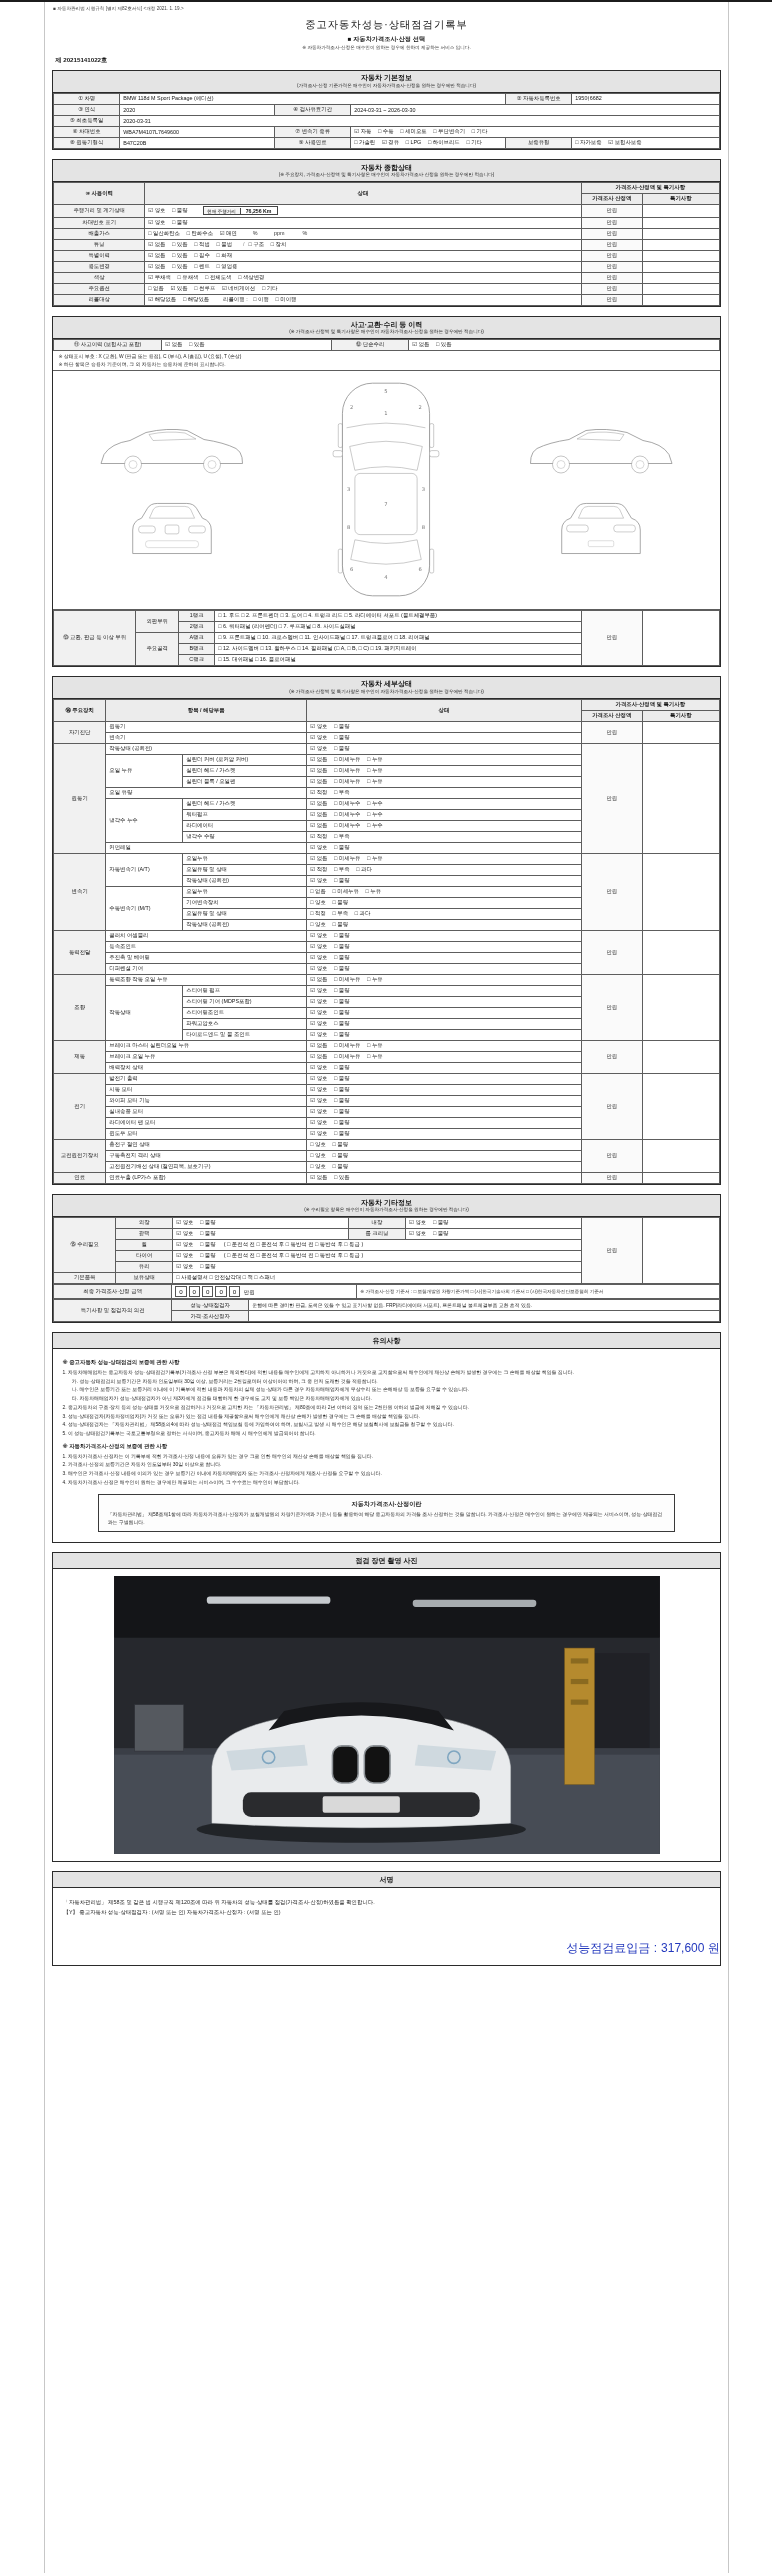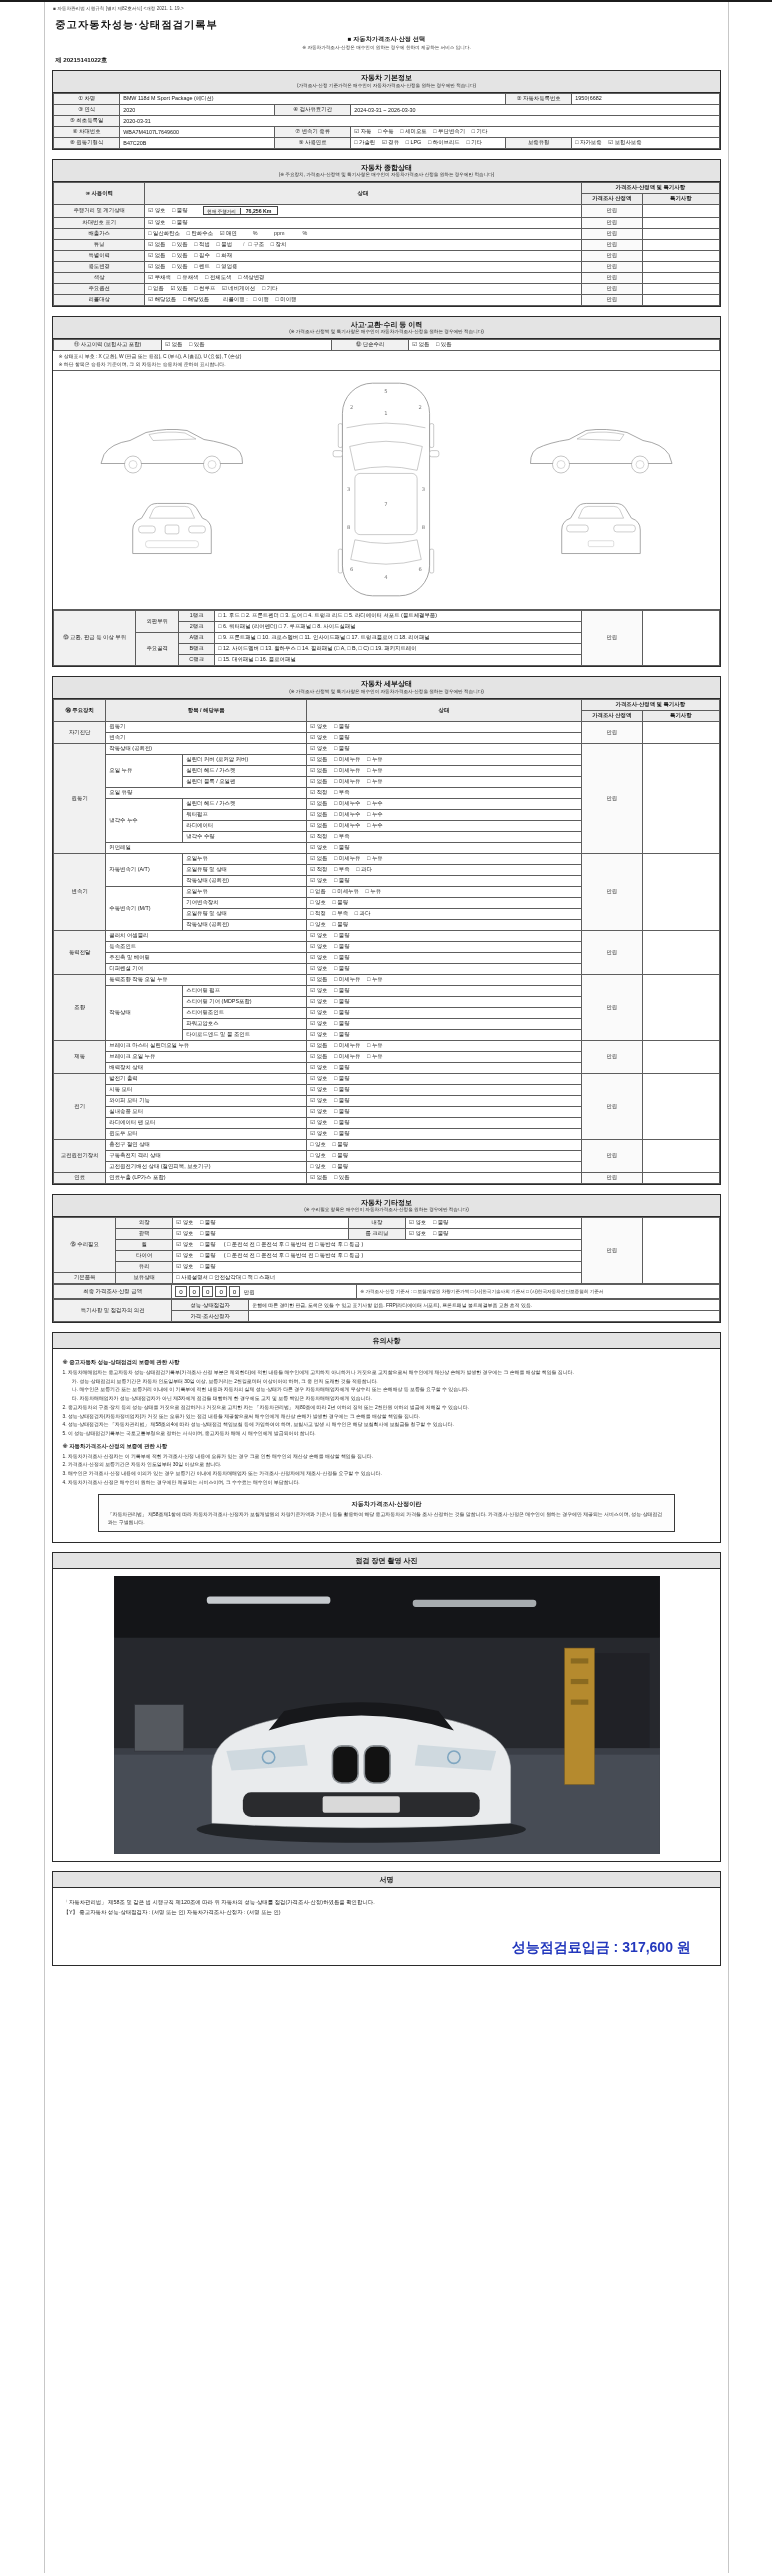--- a/index.html
+++ b/index.html
@@ -3,21 +3,21 @@
 <meta charset="utf-8">
 <style>
   *{box-sizing:border-box}
   html,body{margin:0;padding:0;width:773px;background:#ffffff;
     font-family:"Liberation Sans","DejaVu Sans",sans-serif;color:#151515}
   body{min-height:2576px}
   .topbar{height:2.1px;background:#1c1c1c;width:100%}
   .page{width:685px;margin:0 auto;padding:2.1px 7.2px 20.6px;border-left:0.5px solid #c7c7c7;border-right:0.5px solid #c7c7c7;min-height:2571px}
   .formref{font-size:4.6px;color:#444;padding:1.5px 1px 4.1px}
   .head-block{padding:1px 3.1px 5.2px;position:relative}
-  .doc-title{text-align:left;font-size:10.3px;font-weight:bold;letter-spacing:1px;padding-top:2.1px}
+  .doc-title{text-align:center;font-size:10.3px;font-weight:normal;letter-spacing:1px;padding-top:2.1px}
   .doc-select{text-align:center;font-size:6.2px;font-weight:bold;margin-top:3.1px}
   .doc-note{text-align:center;font-size:4.6px;color:#333;margin-top:1.5px}
   .doc-no{font-size:6.2px;font-weight:bold;margin-top:5.2px;text-align:left}
   section.block{border:0.8px solid #2b2b2b;margin-bottom:9.3px;background:#fff}
   .sec-title{background:#e4e4e4;border-bottom:0.6px solid #2b2b2b;text-align:center;font-weight:bold;font-size:7px;padding:2.6px 2.1px;line-height:1.35}
   .sec-sub{display:block;font-weight:normal;font-size:4.6px;color:#222}
   table{width:100%;border-collapse:collapse;table-layout:fixed}
   td,th{border:0.5px solid #5d5d5d;font-size:5.4px;padding:1.5px 3.1px;vertical-align:middle;word-break:keep-all;overflow:hidden}
   th{background:#ececec;font-weight:bold;text-align:center}
   td.lbl{background:#f1f1f1;text-align:center}
@@ -46,21 +46,21 @@
   .notice-body{padding:5.2px 9.3px 7.2px;font-size:4.9px;line-height:1.58;color:#1c1c1c}
   .n-head{font-weight:bold;font-size:5.4px;margin:4.1px 0 2.1px}
   .n-item{margin:1px 0}
   .n-item.ind{margin-left:9.3px}
   .price-box{border:0.8px solid #3a3a3a;margin:7.2px 36px 3.1px;padding:4.1px 8.2px;background:#fdfdfd}
   .price-box-title{text-align:center;font-weight:bold;font-size:6.2px;margin-bottom:2.6px}
   .price-box-text{font-size:4.9px;line-height:1.55}
   .photo-wrap{display:flex;justify-content:center;padding:7.2px;background:#fff}
   .sign-body{padding:8.2px 10.3px 9.3px;position:relative;min-height:77px}
   .sign-line{font-size:5.4px;margin:3.1px 0;color:#1a1a1a}
-  .fee{position:absolute;right:29px;bottom:8.2px;font-size:14px;font-weight:bold;color:#2338bd}
+  .fee{position:absolute;right:0;bottom:8.2px;font-size:12px;font-weight:normal;color:#2338bd}
   .fee .fee-label{margin-right:4.1px}
 </style>
 </head>
 <body>
 
 <div class="topbar"></div>
 <div class="page">
 
   <div class="formref">■ 자동차관리법 시행규칙 [별지 제82호서식] &lt;개정 2021. 1. 19.&gt;</div>
 

